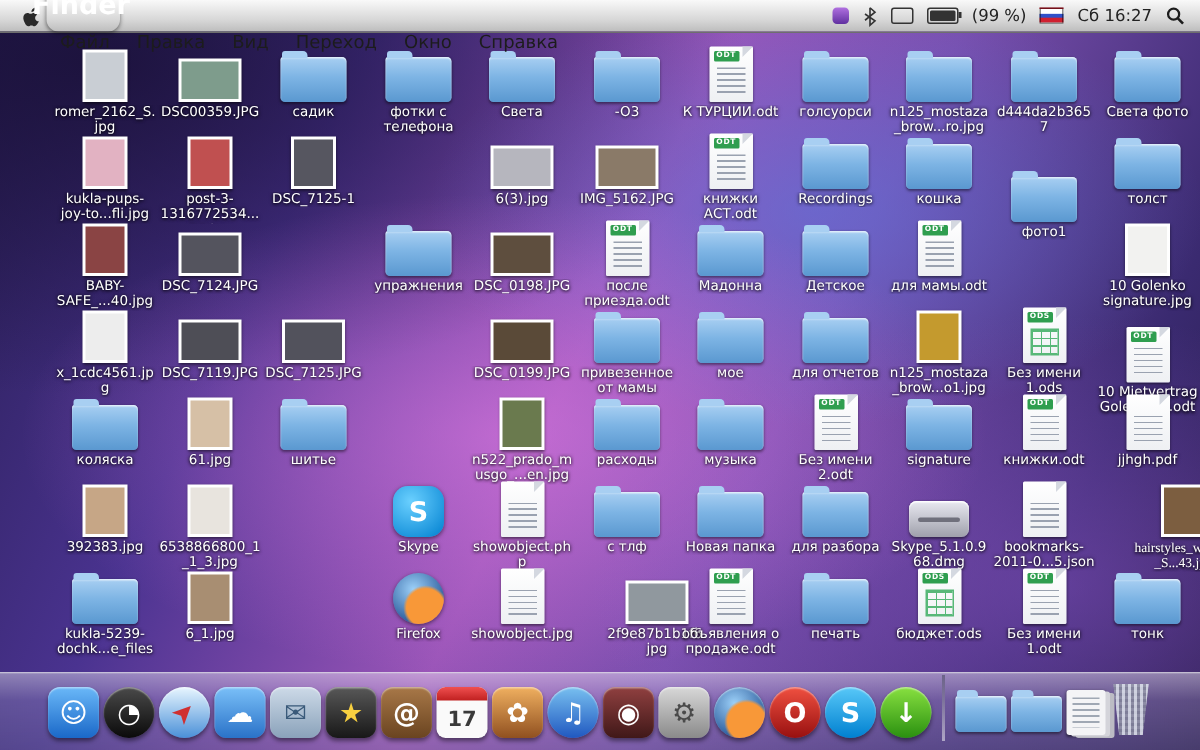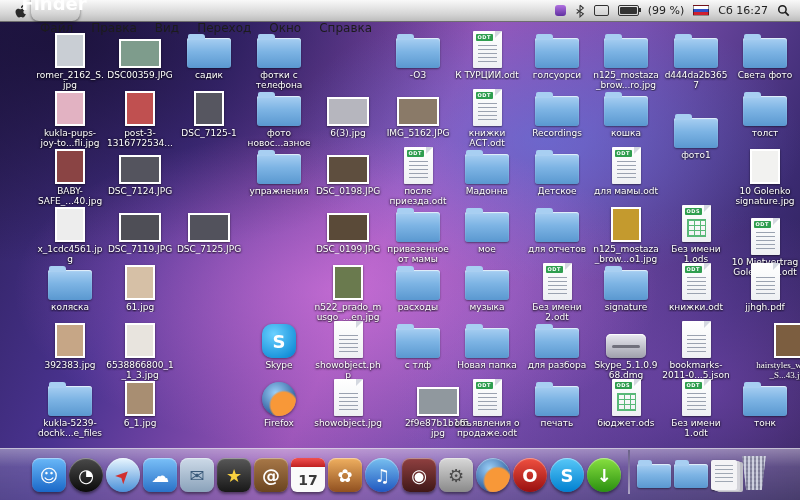--- a/index.html
+++ b/index.html
@@ -158,20 +158,26 @@
           <div class="folder"></div>
         </div>
         <div class="label">садик</div>
       </div>
       <div class="icon" style="left: 244px; top: 30px;">
         <div class="gw">
           <div class="folder"></div>
         </div>
         <div class="label">фотки с телефона</div>
       </div>
+      <div class="icon" style="left: 313px; top: 30px;">
+        <div class="gw">
+          <div class="folder"></div>
+        </div>
+        <div class="label">Света</div>
+      </div>
       <div class="icon" style="left: 383px; top: 30px;">
         <div class="gw">
           <div class="folder"></div>
         </div>
         <div class="label">-O3</div>
       </div>
       <div class="icon" style="left: 452px; top: 30px;">
         <div class="gw">
           <div class="page odt">
             <span class="badge">ODT</span>
@@ -220,26 +226,20 @@
         </div>
         <div class="label">post-3-1316772534...04.jpg</div>
       </div>
       <div class="icon" style="left: 174px; top: 88px;">
         <div class="gw">
           <div class="photo">
             <div class="ph" style="background: rgb(86, 86, 96);"></div>
           </div>
         </div>
         <div class="label">DSC_7125-1</div>
-      </div>
-      <div class="icon" style="left: 244px; top: 88px;">
-        <div class="gw">
-          <div class="folder"></div>
-        </div>
-        <div class="label">фото новос...азное</div>
       </div>
       <div class="icon" style="left: 313px; top: 88px;">
         <div class="gw">
           <div class="photo land">
             <div class="ph" style="background: rgb(182, 182, 190);"></div>
           </div>
         </div>
         <div class="label">6(3).jpg</div>
       </div>
       <div class="icon" style="left: 383px; top: 88px;">
@@ -433,20 +433,26 @@
         </div>
         <div class="label">коляска</div>
       </div>
       <div class="icon" style="left: 105px; top: 262px;">
         <div class="gw">
           <div class="photo">
             <div class="ph" style="background: rgb(214, 192, 166);"></div>
           </div>
         </div>
         <div class="label">61.jpg</div>
+      </div>
+      <div class="icon" style="left: 174px; top: 262px;">
+        <div class="gw">
+          <div class="folder"></div>
+        </div>
+        <div class="label">шитье</div>
       </div>
       <div class="icon" style="left: 313px; top: 262px;">
         <div class="gw">
           <div class="photo">
             <div class="ph" style="background: rgb(106, 122, 78);"></div>
           </div>
         </div>
         <div class="label">n522_prado_musgo_...en.jpg</div>
       </div>
       <div class="icon" style="left: 383px; top: 262px;">

